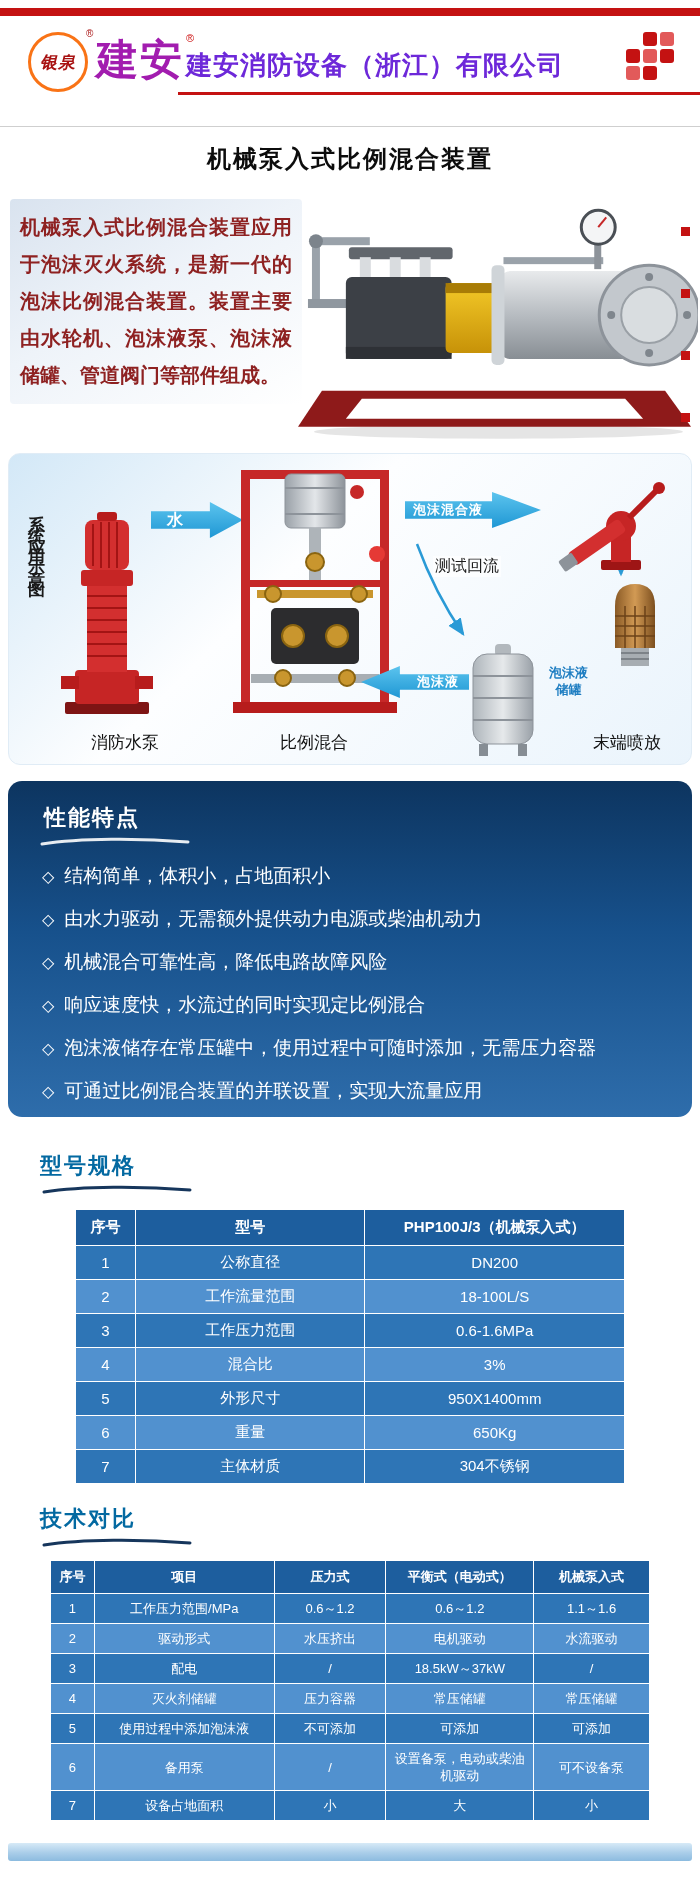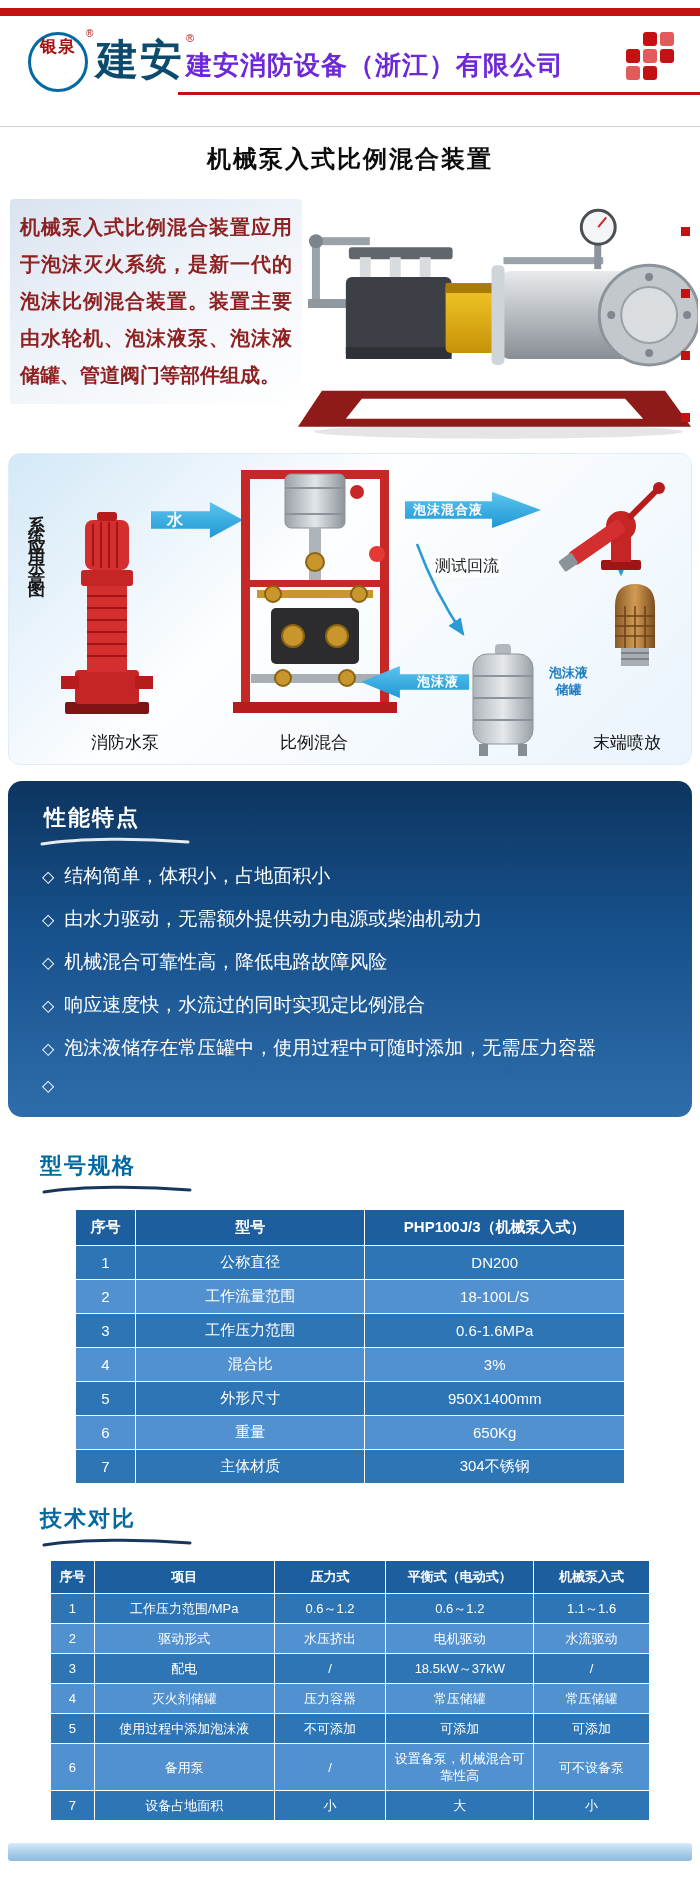--- a/index.html
+++ b/index.html
@@ -4,25 +4,25 @@
 <style>
   html,body{margin:0;padding:0;}
   body{
     width:700px;height:1878px;background:#ffffff;position:relative;overflow:hidden;
     font-family:"Liberation Sans","DejaVu Sans",sans-serif;
   }
   .top-space{height:8px;}
   .top-bar{height:8px;background:#c41212;}
   
   header{position:relative;height:100px;}
-  .emblem{position:absolute;left:28px;top:16px;width:54px;height:54px;border:3px solid #0369a1;
-    border-radius:50%;display:flex;align-items:flex-start;justify-content:center;
-    color:#a81212;font-weight:bold;font-size:17px;letter-spacing:1px;}
+  .emblem{position:absolute;left:28px;top:16px;width:54px;height:54px;border:3px solid #f97316;
+    border-radius:50%;display:flex;align-items:center;justify-content:center;
+    color:#a81212;font-weight:bold;font-size:17px;letter-spacing:1px;font-style:italic;}
   .emblem-reg{position:absolute;left:86px;top:12px;font-size:10px;color:#a81212;}
-  .brand{position:absolute;left:96px;top:16px;font-size:42px;font-weight:900;color:#0c4a6e;letter-spacing:2px;}
+  .brand{position:absolute;left:96px;top:16px;font-size:42px;font-weight:900;color:#a21caf;letter-spacing:2px;}
   .brand-reg{position:absolute;left:186px;top:16px;font-size:11px;color:#cc1111;}
   .company-name{position:absolute;left:186px;top:32px;font-size:26px;font-weight:bold;color:#6d28d9;letter-spacing:1px;white-space:nowrap;}
   .red-line{position:absolute;left:178px;right:0;top:76px;height:3px;background:#c41212;}
   .pixel-mark{position:absolute;right:26px;top:16px;width:48px;height:48px;display:grid;
     grid-template-columns:repeat(3,1fr);grid-template-rows:repeat(3,1fr);gap:3px;}
   .pixel-mark i{border-radius:3px;}
   .pm-on{background:#c41212;}
   .pm-lt{background:#e25a5a;}
   .pm-off{background:transparent;}
   .divider{height:1px;background:#cfcfcf;margin-top:10px;}
@@ -346,20 +346,21 @@
       <li class="feature-item">
         <span class="diamond">◇</span>
         <span>响应速度快，水流过的同时实现定比例混合</span>
       </li>
       <li class="feature-item">
         <span class="diamond">◇</span>
         <span>泡沫液储存在常压罐中，使用过程中可随时添加，无需压力容器</span>
       </li>
       <li class="feature-item">
         <span class="diamond">◇</span>
+        <span>可通过比例混合装置的并联设置，实现大流量应用</span>
       </li>
     </ul>
 </section>
 
 <div class="sec-head">
   <span class="sec-title">型号规格</span>
   <svg class="head-swoosh" width="150" height="12">
     <path d="M2,9 C40,3 100,3 148,7" stroke="#16365c" stroke-width="3" fill="none" stroke-linecap="round"></path>
   </svg>
 </div>
@@ -471,21 +472,21 @@
         <td>5</td>
         <td>使用过程中添加泡沫液</td>
         <td>不可添加</td>
         <td>可添加</td>
         <td>可添加</td>
       </tr>
       <tr>
         <td>6</td>
         <td>备用泵</td>
         <td>/</td>
-        <td>设置备泵，机械混合可靠性高</td>
+        <td>设置备泵，电动或柴油机驱动</td>
         <td>可不设备泵</td>
       </tr>
       <tr>
         <td>7</td>
         <td>设备占地面积</td>
         <td>小</td>
         <td>大</td>
         <td>小</td>
       </tr>
     </tbody>

